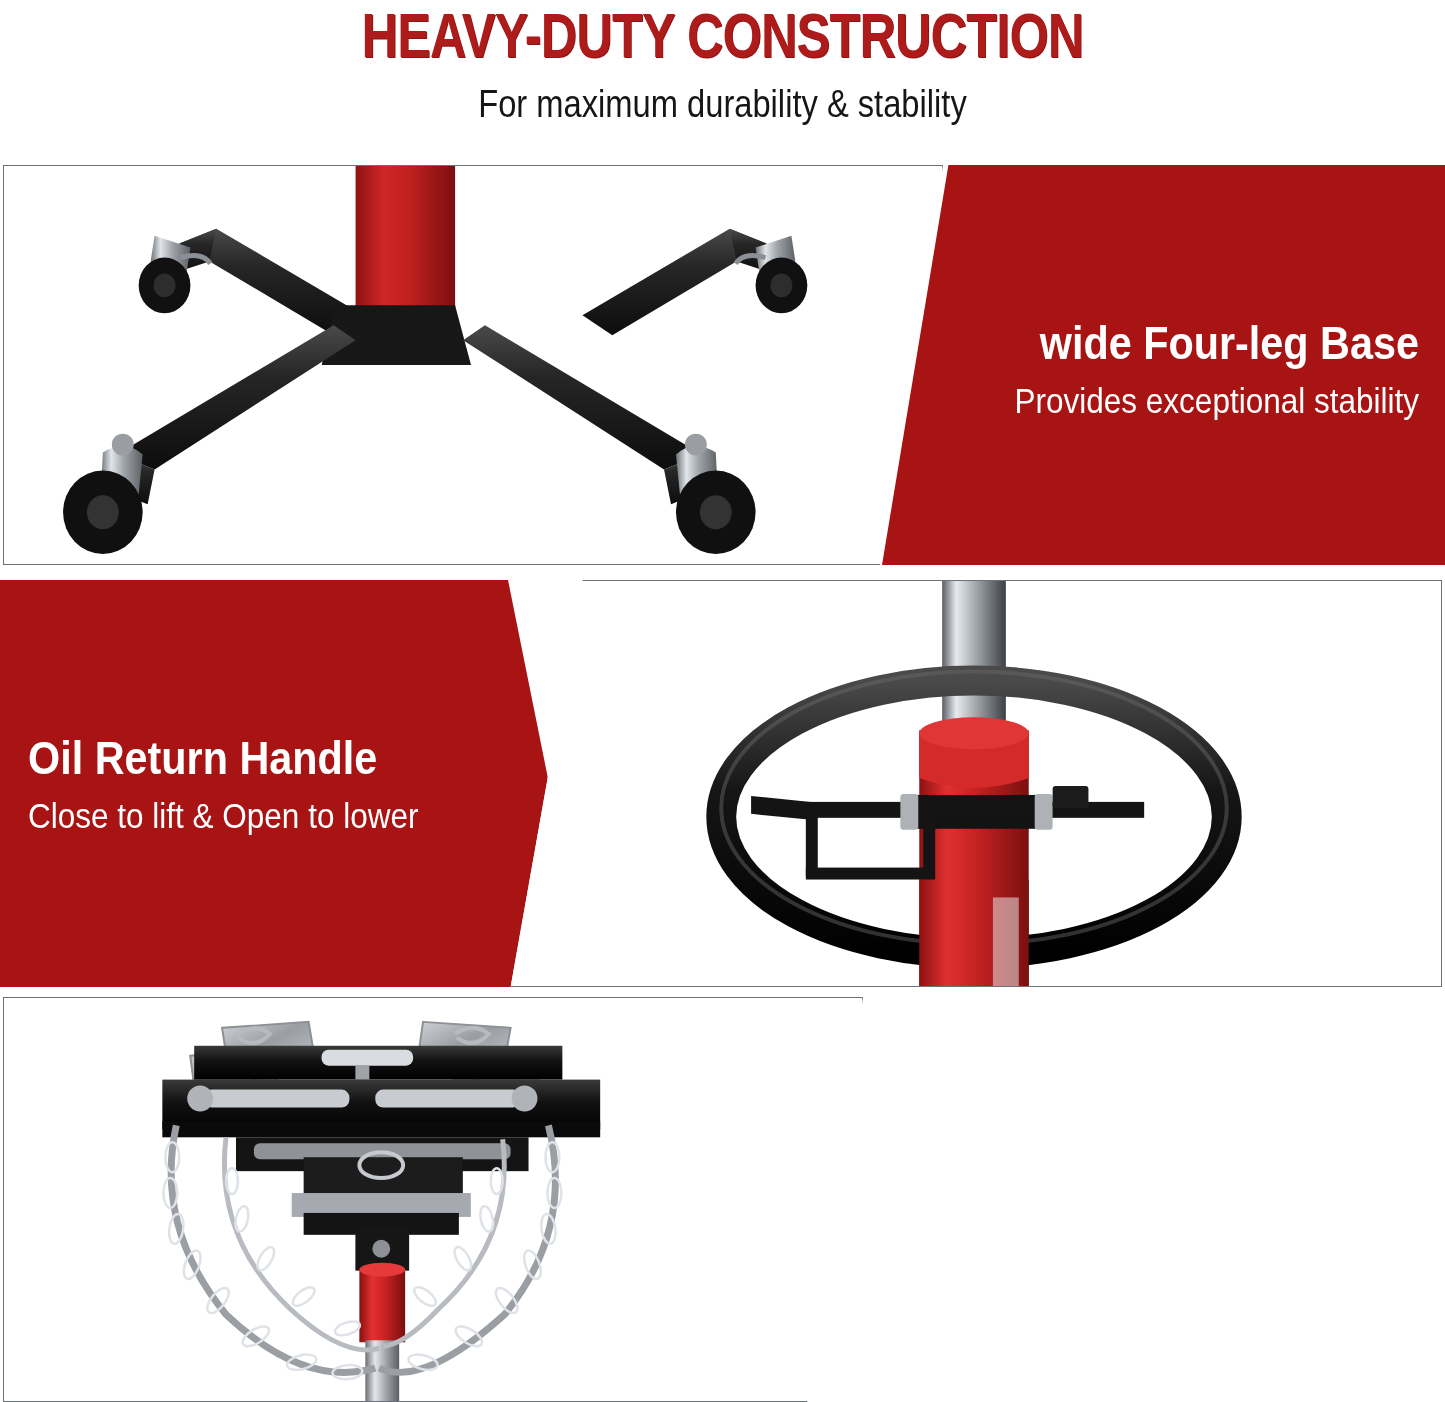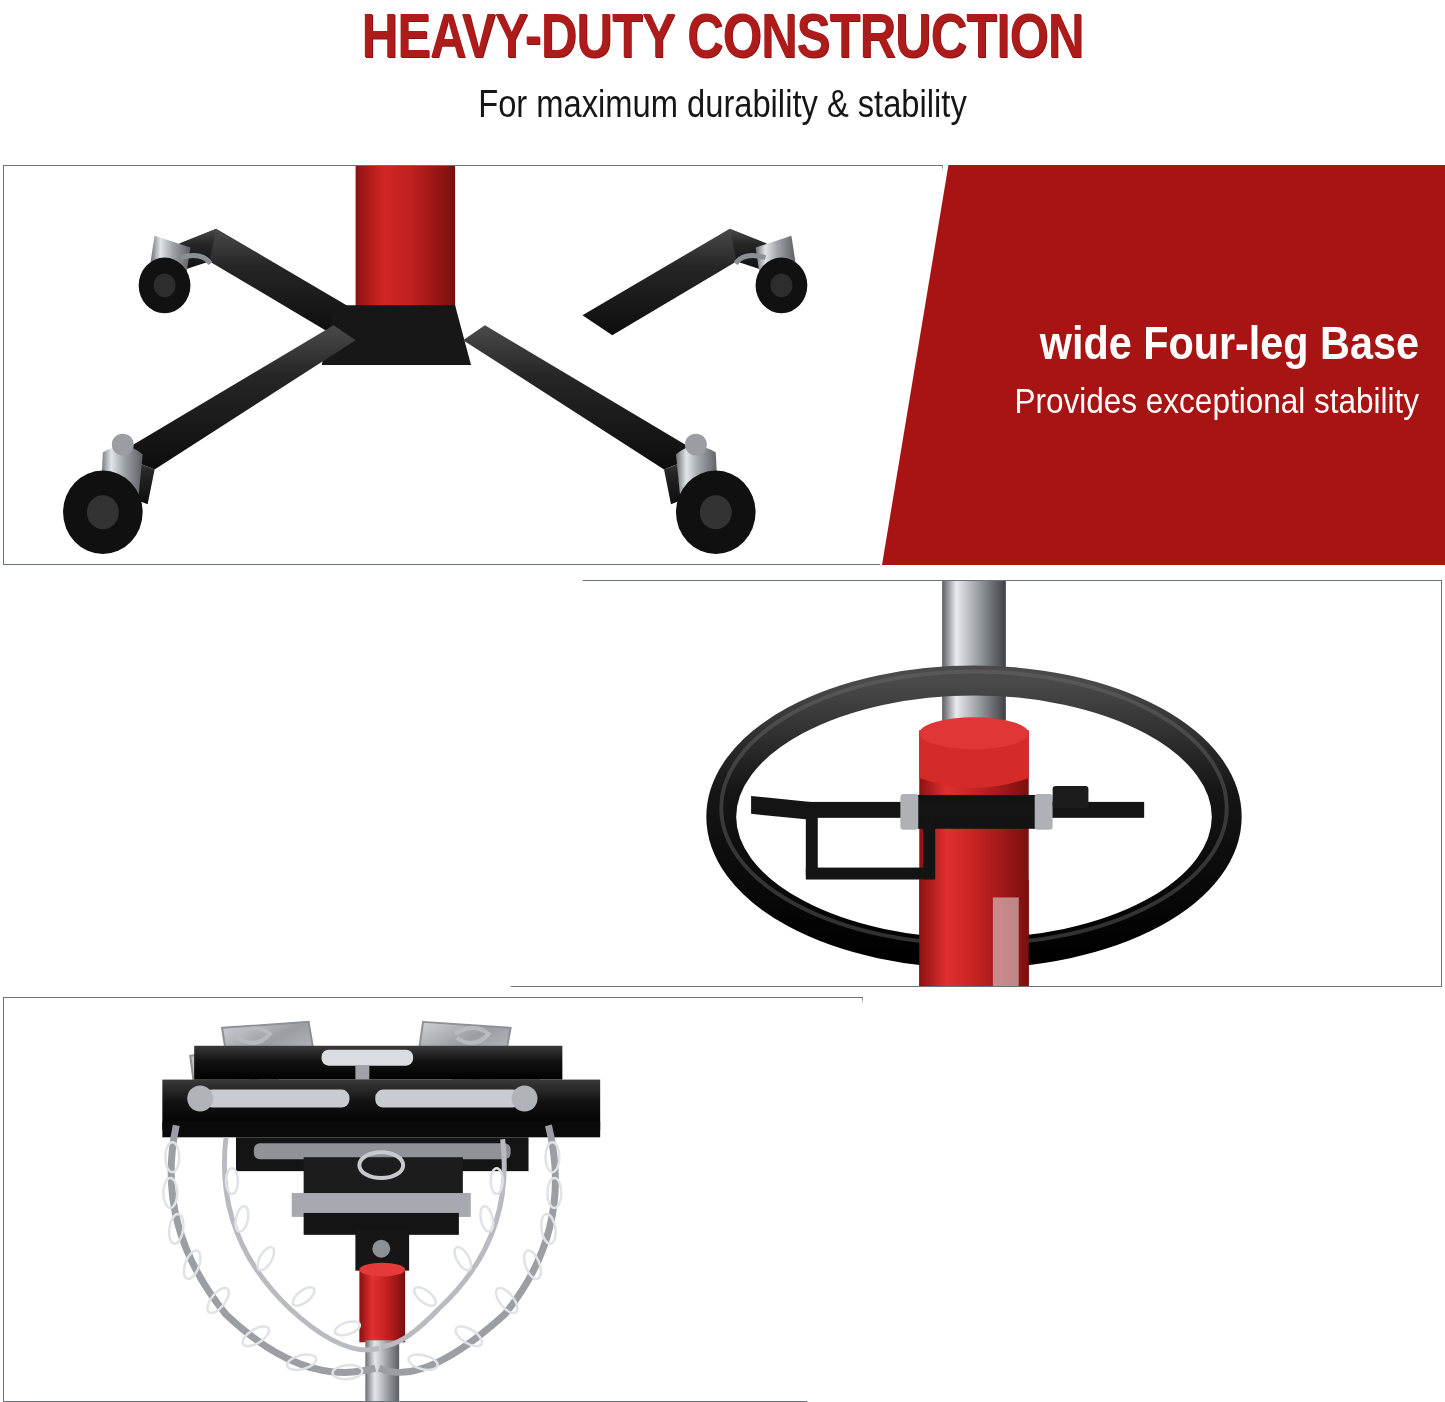--- a/index.html
+++ b/index.html
@@ -198,20 +198,26 @@
   <div class="red-panel">
     <div class="panel-text">
       <div class="cap-title">wide Four-leg Base</div>
       <div class="cap-sub">Provides exceptional stability</div>
     </div>
   </div>
 </div>
 
 <div class="row" id="row2">
 
+  <div class="red-panel">
+    <div class="panel-text">
+      <div class="cap-title">Oil Return Handle</div>
+      <div class="cap-sub">Close to lift &amp; Open to lower</div>
+    </div>
+  </div>
 
   <div class="photo-frame">
     <div class="photo-art">
       <svg viewBox="0 0 937 407" preserveAspectRatio="xMidYMid meet">
         <defs>
           <linearGradient id="ram" x1="0" y1="0" x2="1" y2="0">
             <stop offset="0%" stop-color="#5a5e63"></stop>
             <stop offset="22%" stop-color="#e8ebee"></stop>
             <stop offset="50%" stop-color="#a8adb2"></stop>
             <stop offset="78%" stop-color="#6b7075"></stop>

